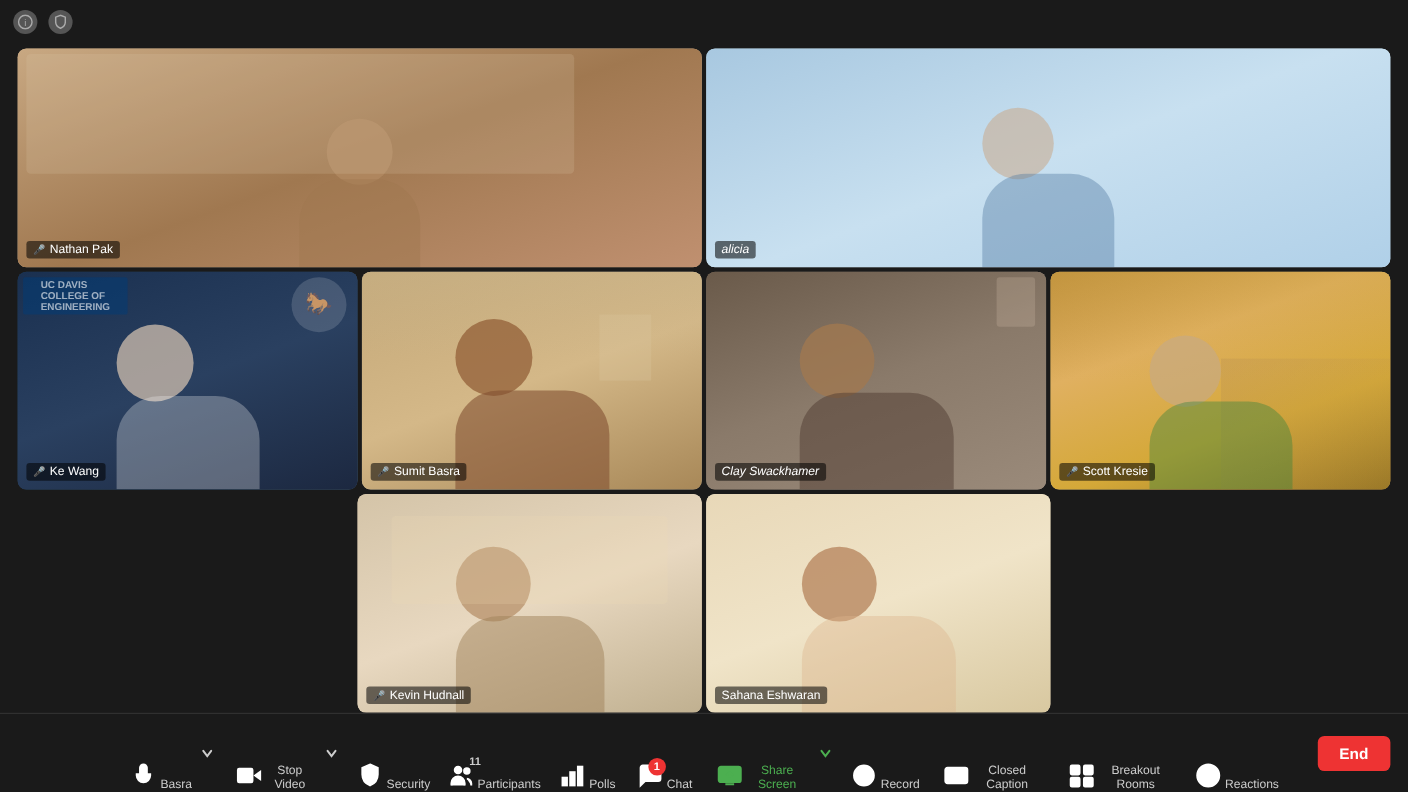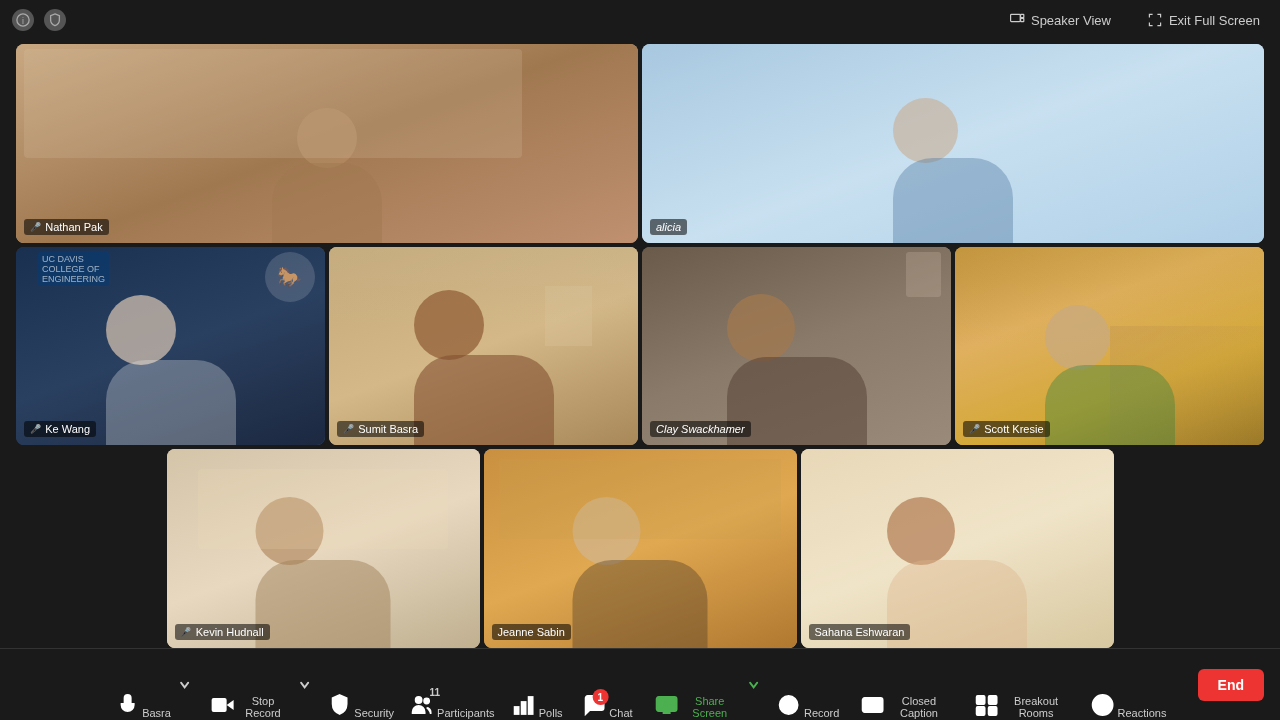--- a/index.html
+++ b/index.html
@@ -249,36 +249,20 @@
           <circle cx="8" cy="8" r="7" stroke="#aaa" stroke-width="1.5" fill="none"></circle>
           <text x="8" y="12" text-anchor="middle" font-size="10" fill="#aaa">i</text>
         </svg>
     </div>
     <div class="top-bar-icon">
       <svg viewBox="0 0 16 16" width="14" height="14" fill="none" stroke="#aaa" stroke-width="1.5">
           <path d="M8 1l5 2v5c0 3-2.5 5.5-5 6.5C5.5 13.5 3 11 3 8V3L8 1z"></path>
         </svg>
     </div>
   </div>
-  <div class="top-bar-right">
-    <div class="view-btn">
-      <svg viewBox="0 0 20 20" fill="none" stroke="#ccc" stroke-width="1.5">
-        <rect x="2" y="3" width="12" height="9" rx="1"></rect>
-        <rect x="14.5" y="3" width="4" height="4" rx="0.5"></rect>
-        <rect x="14.5" y="8" width="4" height="4" rx="0.5"></rect>
-      </svg>
-      <span>Speaker View</span>
-    </div>
-    <div class="view-btn">
-      <svg viewBox="0 0 20 20" fill="none" stroke="#ccc" stroke-width="1.5">
-        <path d="M7 3H3v4M13 3h4v4M7 17H3v-4M13 17h4v-4"></path>
-      </svg>
-      <span>Exit Full Screen</span>
-    </div>
-  </div>
 </div>
 
 <div class="video-area">
 
   <div class="video-row row-4">
 
     <div class="video-cell bg-1">
       <div class="vid-content" style="background: linear-gradient(160deg,#c8a882,#a07850,#c09070);">
         <div style="position:absolute;bottom:0;left:50%;transform:translateX(-50%);display:flex;flex-direction:column;align-items:center;">
           <div style="width:60px;height:60px;border-radius:50%;background:rgba(180,140,100,0.7);margin-bottom:-5px;"></div>
@@ -308,21 +292,21 @@
 
   </div>
 
   <div class="video-row row-4">
 
     <div class="video-cell bg-5">
       <div class="vid-content" style="background: linear-gradient(160deg,#1a3050,#2a4060,#1c2840);">
         <div style="position:absolute;top:5px;right:10px;width:50px;height:50px;border-radius:50%;background:rgba(255,255,255,0.15);display:flex;align-items:center;justify-content:center;">
           <div style="font-size:20px;color:rgba(255,255,255,0.7);">🐎</div>
         </div>
-        <div style="position:absolute;top:5px;left:22px;font-size:9px;color:rgba(255,255,255,0.6);background:rgba(0,60,120,0.5);padding:2px 4px;border-radius:2px;">UC DAVIS<br>COLLEGE OF<br>ENGINEERING</div>
+        <div style="position:absolute;top:5px;left:5px;font-size:9px;color:rgba(255,255,255,0.6);background:rgba(0,60,120,0.5);padding:2px 16px;border-radius:2px;font-weight:bold;">UC DAVIS<br>COLLEGE OF<br>ENGINEERING</div>
         <div style="position:absolute;bottom:0;left:50%;transform:translateX(-50%);">
           <div style="width:70px;height:70px;border-radius:50%;background:rgba(220,200,180,0.7);margin-bottom:-5px;"></div>
           <div style="width:130px;height:85px;background:rgba(240,240,240,0.3);border-radius:40px 40px 0 0;"></div>
         </div>
       </div>
       <div class="name-label">
         <span class="mic-icon muted">🎤</span>
         <span>Ke Wang</span>
       </div>
     </div>
@@ -381,32 +365,20 @@
           <div style="width:135px;height:88px;background:rgba(160,130,90,0.5);border-radius:40px 40px 0 0;"></div>
         </div>
         <div style="position:absolute;top:10%;left:10%;right:10%;height:40%;background:rgba(240,220,180,0.2);border-radius:4px;"></div>
       </div>
       <div class="name-label">
         <span class="mic-icon muted">🎤</span>
         <span>Kevin Hudnall</span>
       </div>
     </div>
 
-    <div class="video-cell bg-10" style="max-width:calc(25% + 1px);">
-      <div class="vid-content" style="background: linear-gradient(160deg,#c89040,#e0a850,#b07830);">
-        <div style="position:absolute;bottom:0;left:50%;transform:translateX(-50%);">
-          <div style="width:68px;height:68px;border-radius:50%;background:rgba(210,180,140,0.75);margin-bottom:-5px;"></div>
-          <div style="width:135px;height:88px;background:rgba(80,60,40,0.4);border-radius:40px 40px 0 0;"></div>
-        </div>
-        <div style="position:absolute;top:5%;left:5%;right:5%;height:40%;background:rgba(200,160,80,0.2);"></div>
-      </div>
-      <div class="name-label">
-        <span>Jeanne Sabin</span>
-      </div>
-    </div>
 
     <div class="video-cell bg-11" style="max-width:calc(25% + 1px);">
       <div class="vid-content" style="background: linear-gradient(160deg,#e8d8b8,#f0e4c8,#d8c8a0);">
         <div style="position:absolute;bottom:0;left:50%;transform:translateX(-50%);">
           <div style="width:68px;height:68px;border-radius:50%;background:rgba(180,130,90,0.75);margin-bottom:-5px;"></div>
           <div style="width:140px;height:88px;background:rgba(220,180,140,0.4);border-radius:40px 40px 0 0;"></div>
         </div>
       </div>
       <div class="name-label">
         <span>Sahana Eshwaran</span>
@@ -439,21 +411,21 @@
         </svg>
     </div>
 
     <div class="tool-btn">
       <div class="icon-wrap">
         <svg viewBox="0 0 24 24">
           <path d="M23 7l-7 5 7 5V7z"></path>
           <rect x="1" y="5" width="15" height="14" rx="2" ry="2"></rect>
         </svg>
       </div>
-      <span class="label">Stop Record</span>
+      <span class="label">Stop Video</span>
     </div>
     <div class="chevron-btn">
       <svg viewBox="0 0 10 10">
           <path d="M2 3l3 4 3-4" stroke="#ccc" stroke-width="1.5" fill="none" stroke-linecap="round"></path>
         </svg>
     </div>
 
     <div class="tool-btn">
       <div class="icon-wrap">
         <svg viewBox="0 0 24 24" fill="none" stroke="#fff" stroke-width="1.8">

